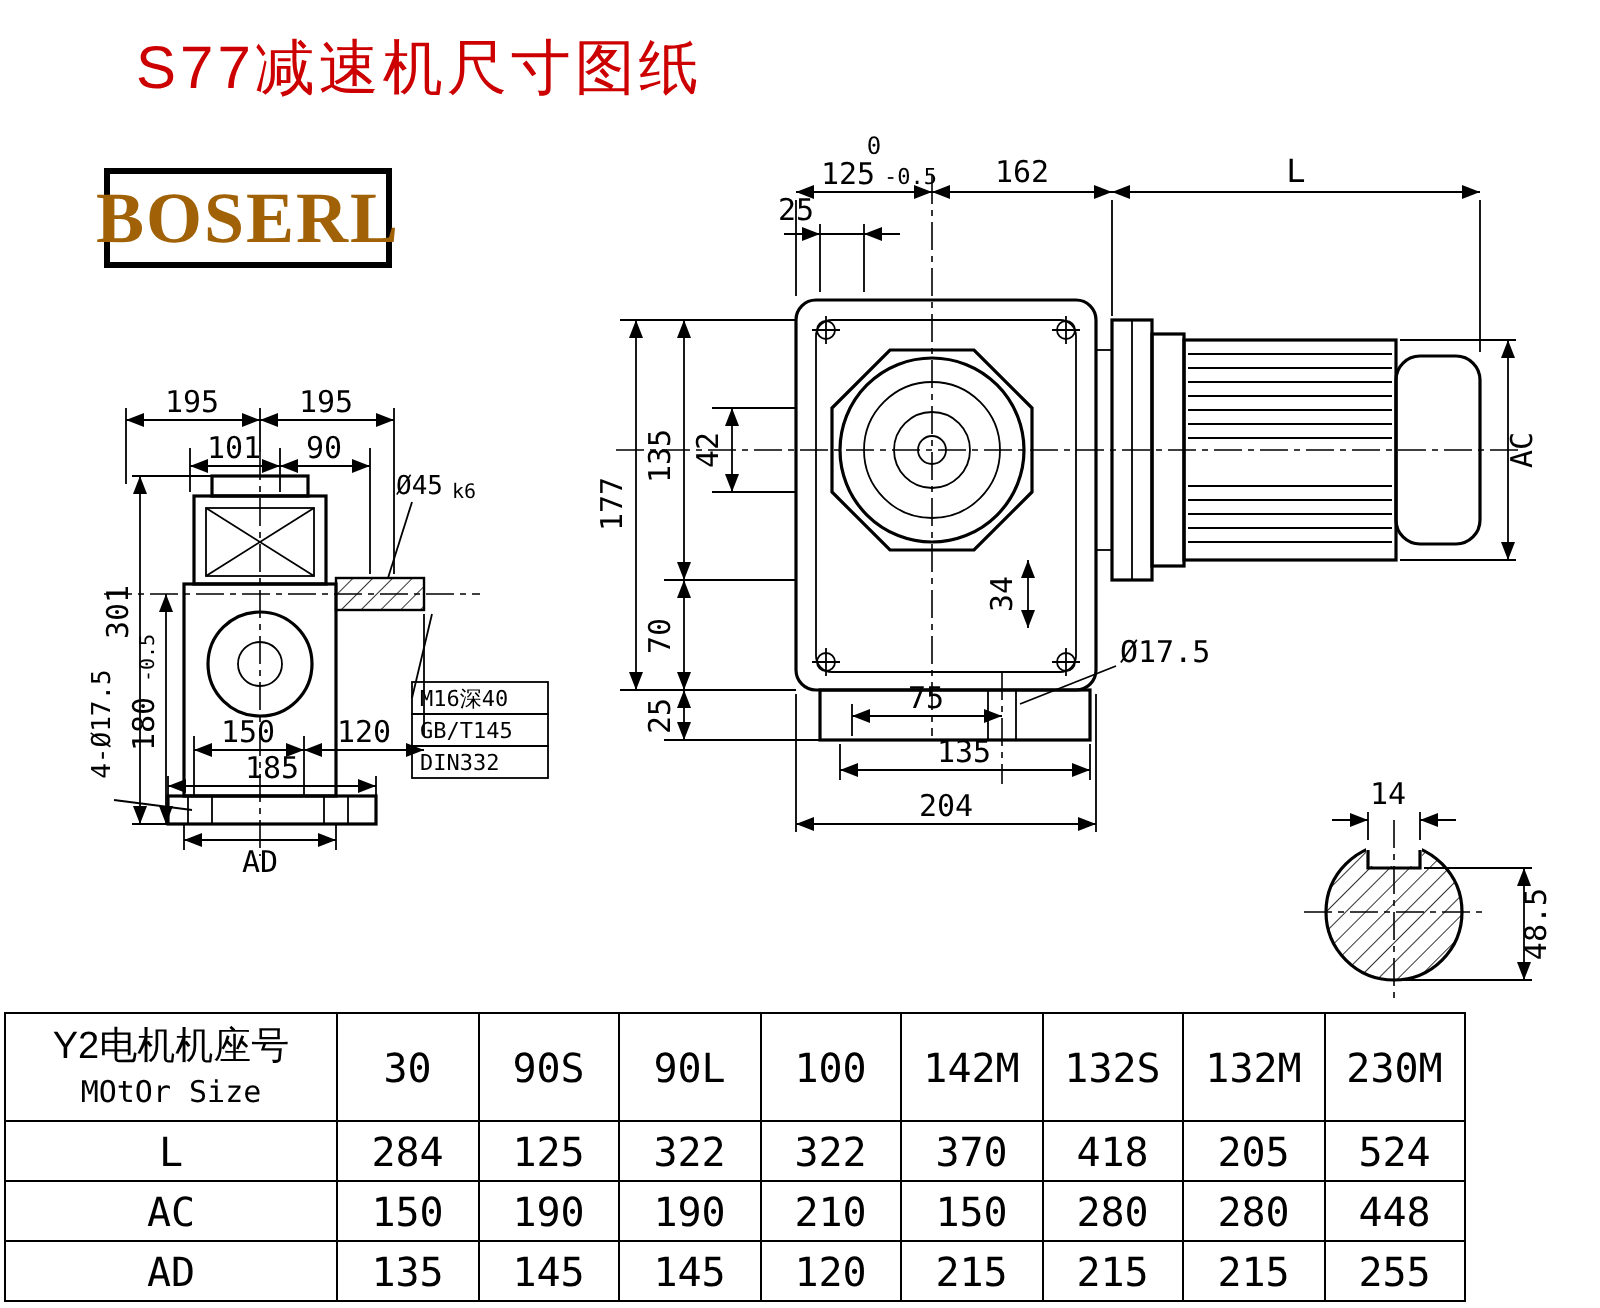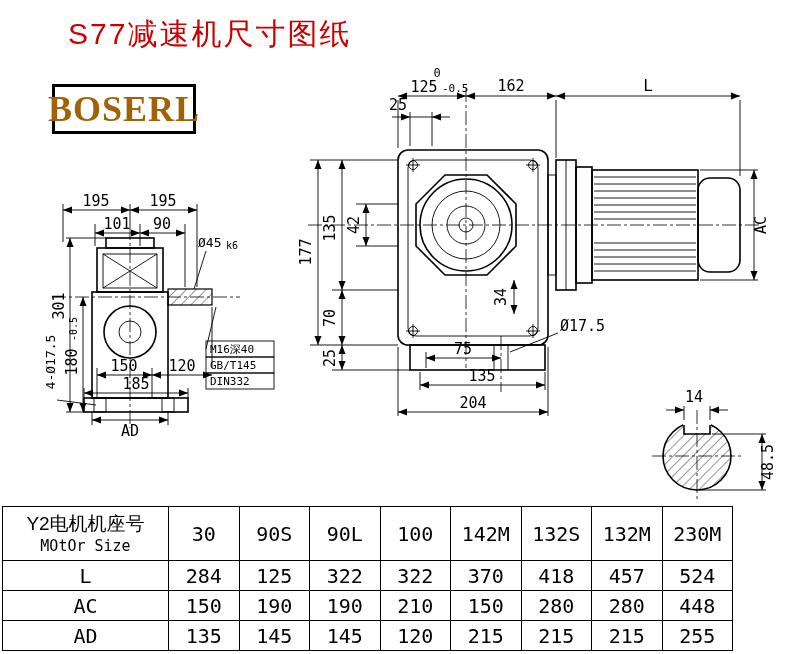--- a/index.html
+++ b/index.html
@@ -262,21 +262,21 @@
       <td class="hd">230M</td>
     </tr>
     <tr>
       <td>L</td>
       <td>284</td>
       <td>125</td>
       <td>322</td>
       <td>322</td>
       <td>370</td>
       <td>418</td>
-      <td>457</td>
+      <td>205</td>
       <td>524</td>
     </tr>
     <tr>
       <td>AC</td>
       <td>150</td>
       <td>190</td>
       <td>190</td>
       <td>210</td>
       <td>150</td>
       <td>280</td>

